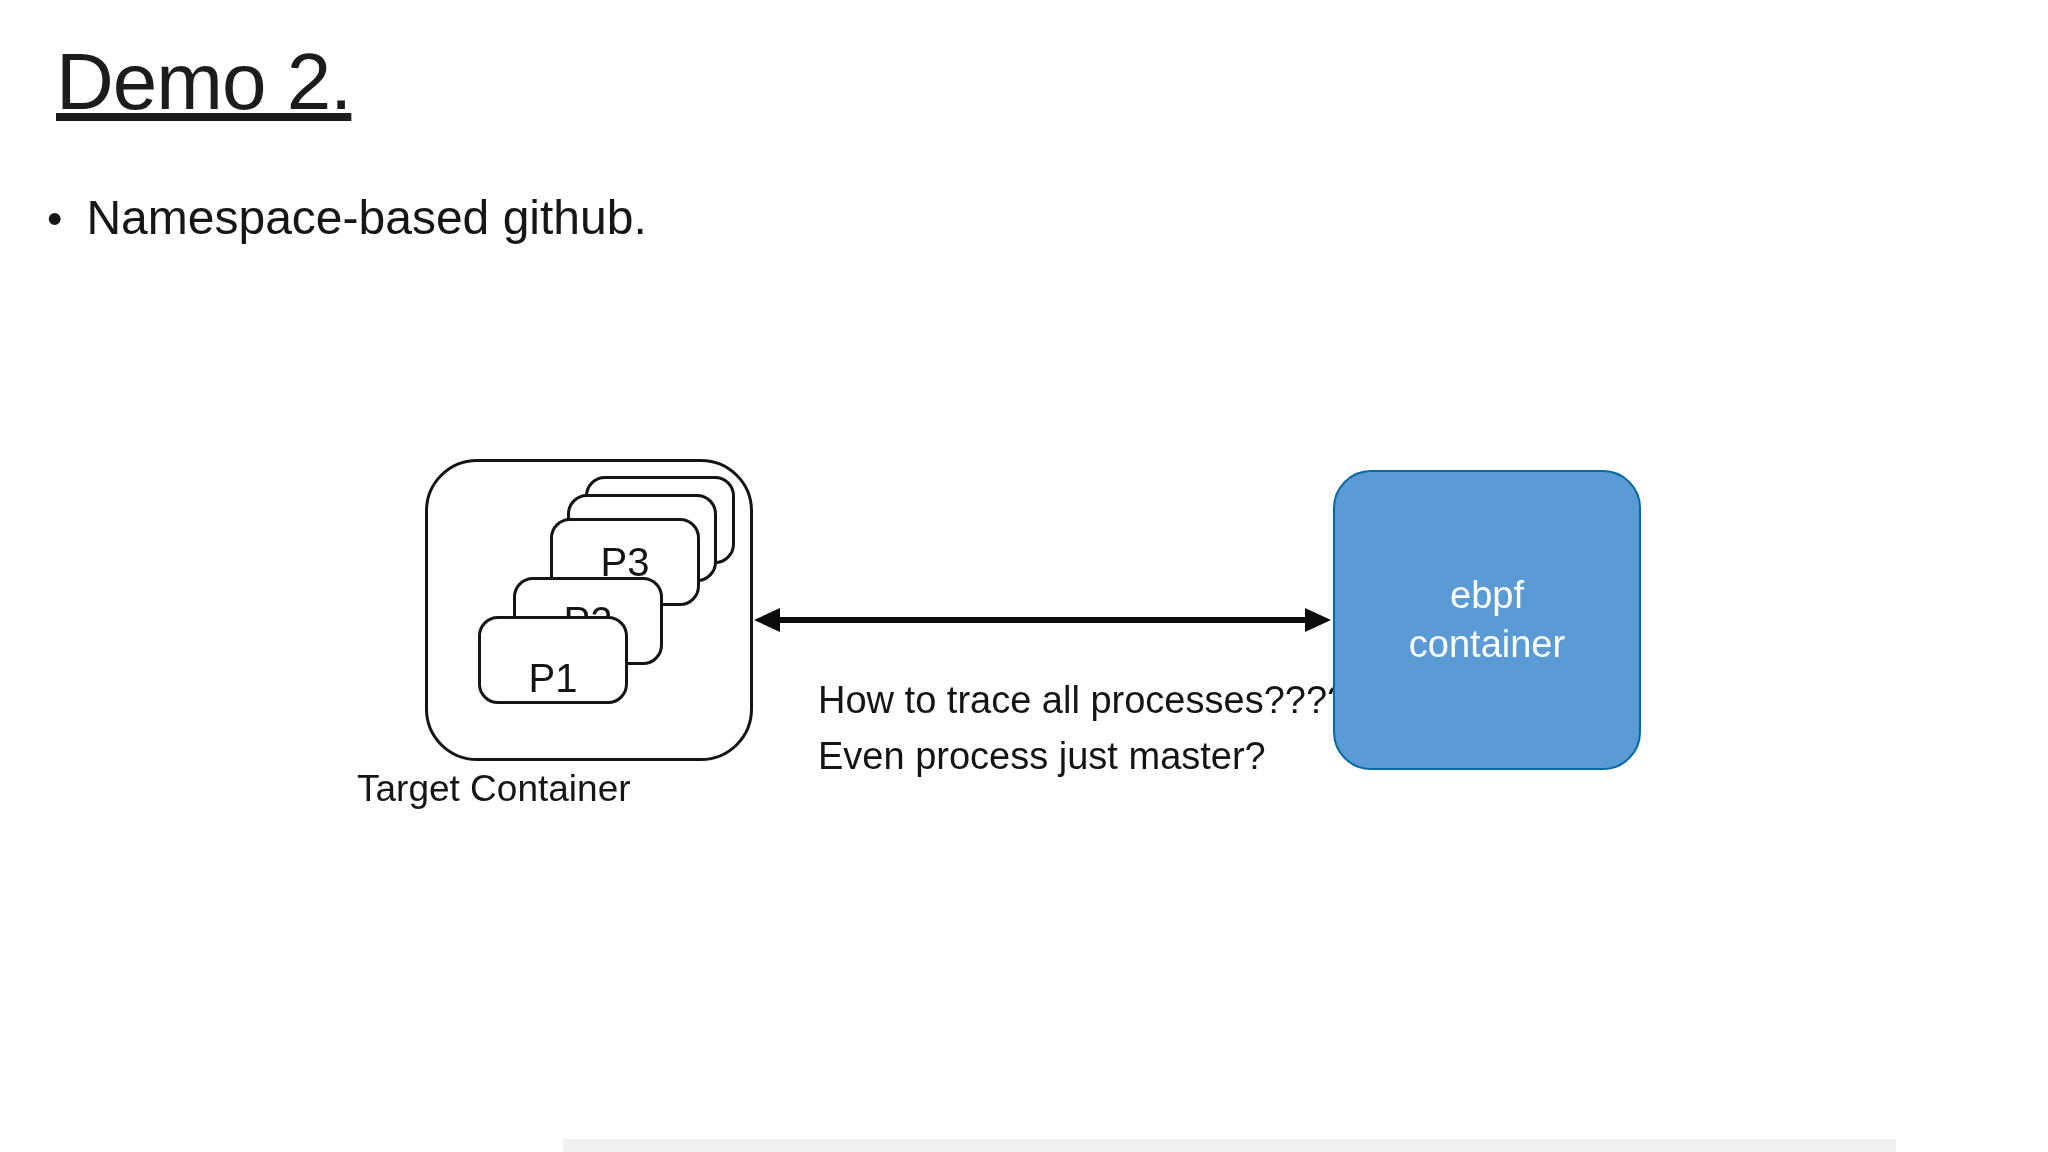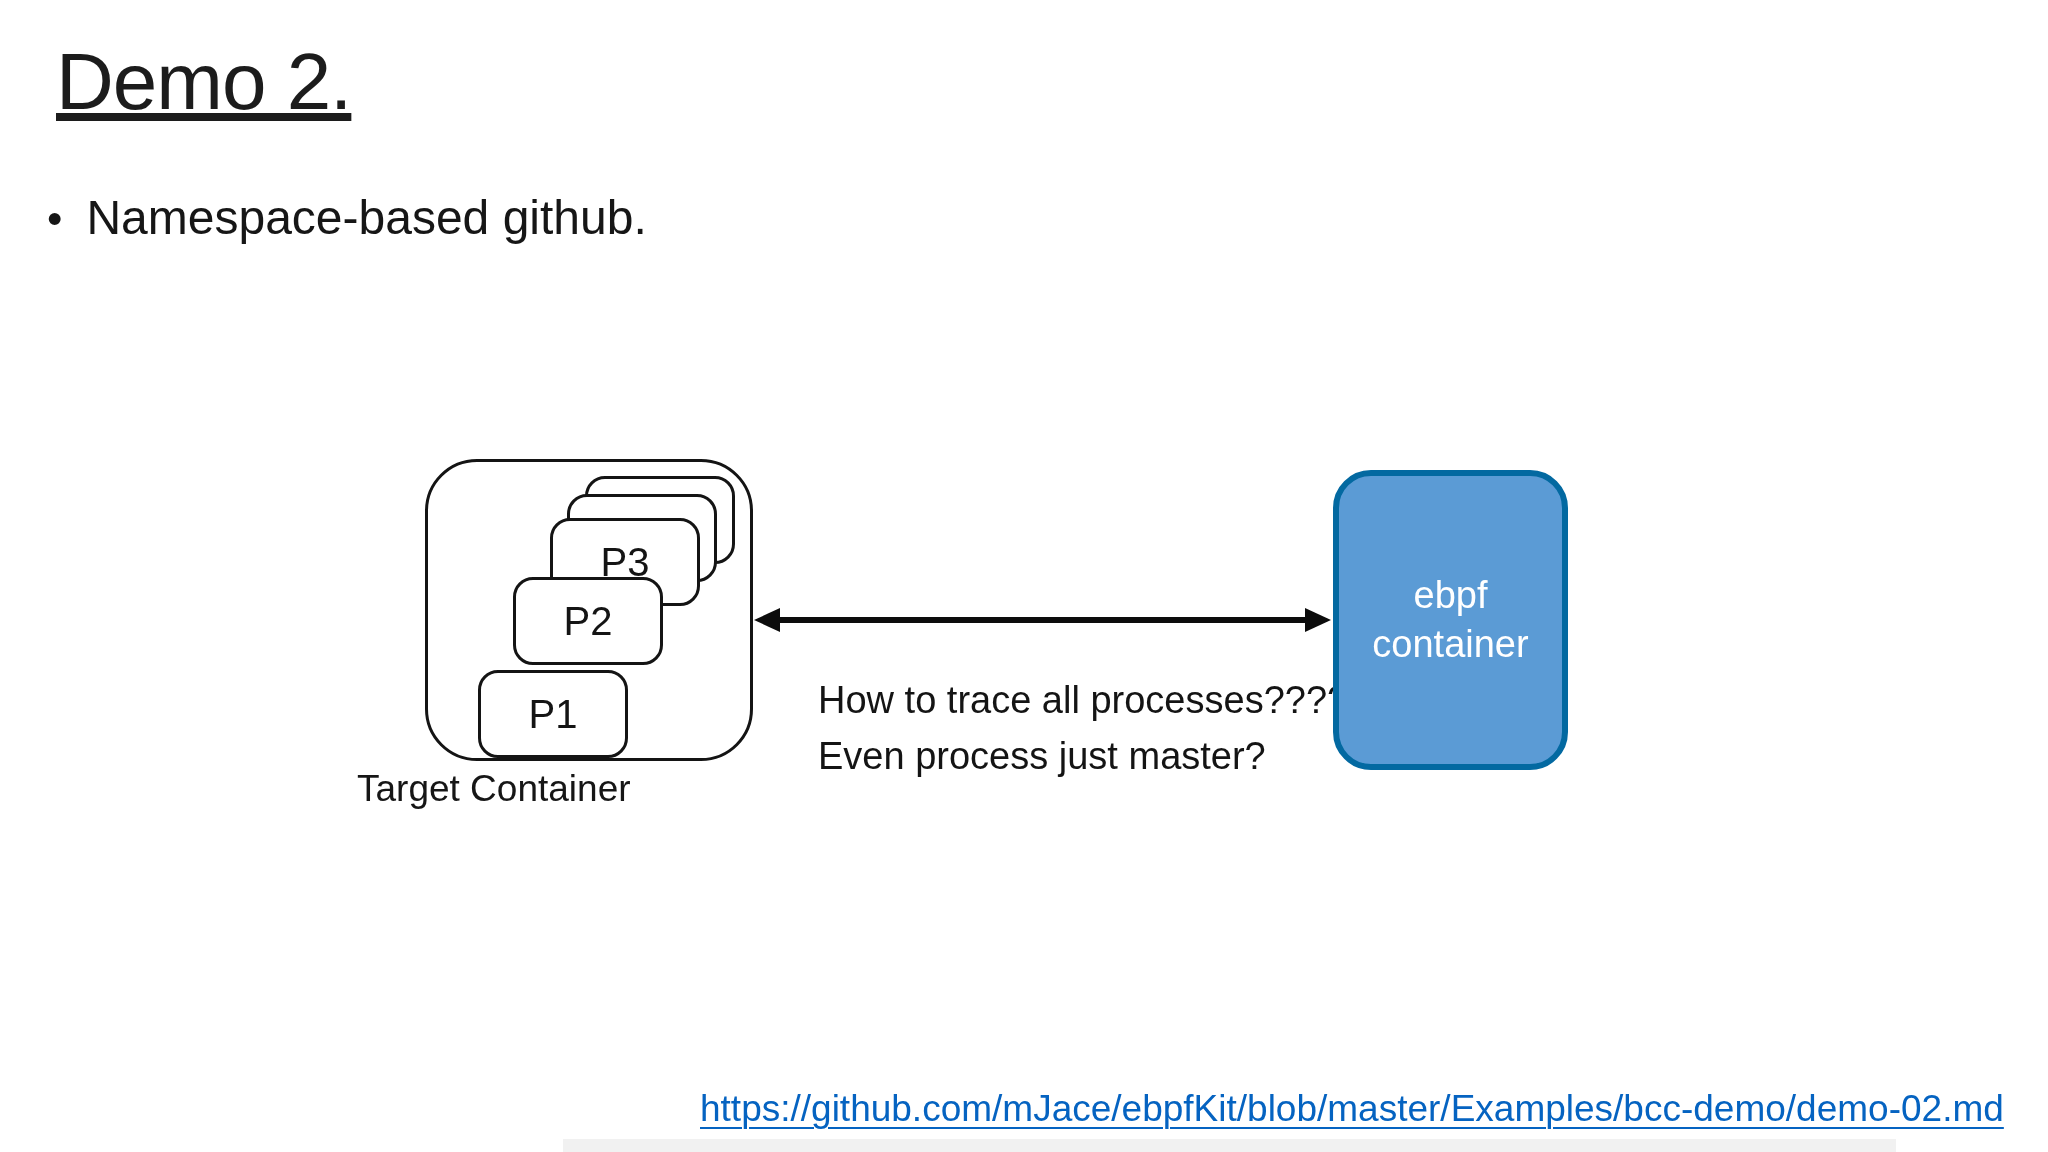--- a/index.html
+++ b/index.html
@@ -62,21 +62,21 @@
     align-items: center;
     justify-content: center;
     font-size: 40px;
     color: #141414;
     margin-left: 23px;
   }
   .card-b2 { left: 562px; top: 476px; z-index: 2; }
   .card-b1 { left: 544px; top: 494px; z-index: 3; }
   .card-p3 { left: 527px; top: 518px; z-index: 4; }
   .card-p2 { left: 490px; top: 577px; z-index: 5; }
-  .card-p1 { left: 455px; top: 670px; z-index: 6; }
+  .card-p1 { left: 455px; top: 616px; z-index: 6; align-items: flex-end; }
 
   .target-label {
     position: absolute;
     left: 357px;
     top: 768px;
     font-size: 37px;
     color: #161616;
     white-space: nowrap;
   }
 
@@ -116,24 +116,24 @@
     line-height: 56px;
     color: #141414;
     white-space: nowrap;
   }
 
   
   .ebpf-box {
     position: absolute;
     left: 1333px;
     top: 470px;
-    width: 235px;
+    width: 308px;
     height: 300px;
     background: #5b9bd5;
-    border: 6px solid #0369a1;
+    border: 2px solid #0369a1;
     border-radius: 38px;
     box-sizing: border-box;
     display: flex;
     flex-direction: column;
     align-items: center;
     justify-content: center;
     color: #ffffff;
     font-size: 38px;
     line-height: 49px;
   }
@@ -200,17 +200,16 @@
   <div class="question-text">
     <div>How to trace all processes?????</div>
     <div>Even process just master?</div>
   </div>
 
   <div class="ebpf-box">
     <div>ebpf</div>
     <div>container</div>
   </div>
 
-  <a class="footer-link" href="#" title="https://github.com/mJace/ebpfKit/blob/master/Examples/bcc-demo/demo-02.md">https://github.com/mJace/ebpfKit/blob/master/Examples/bcc-demo/demo-02.md</a>
 
   <div class="bottom-band"></div>
 
 </div>
 
 </body></html>

